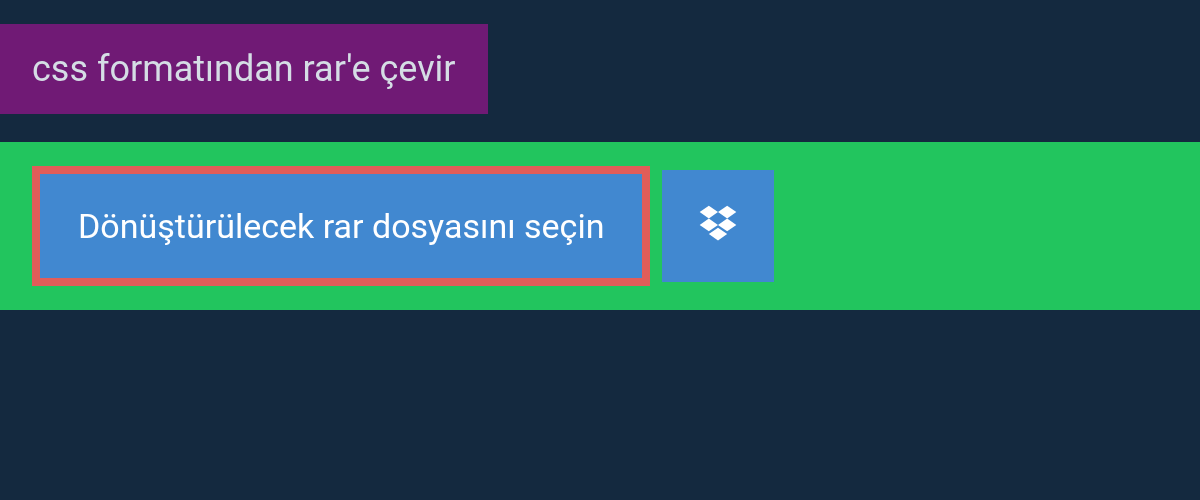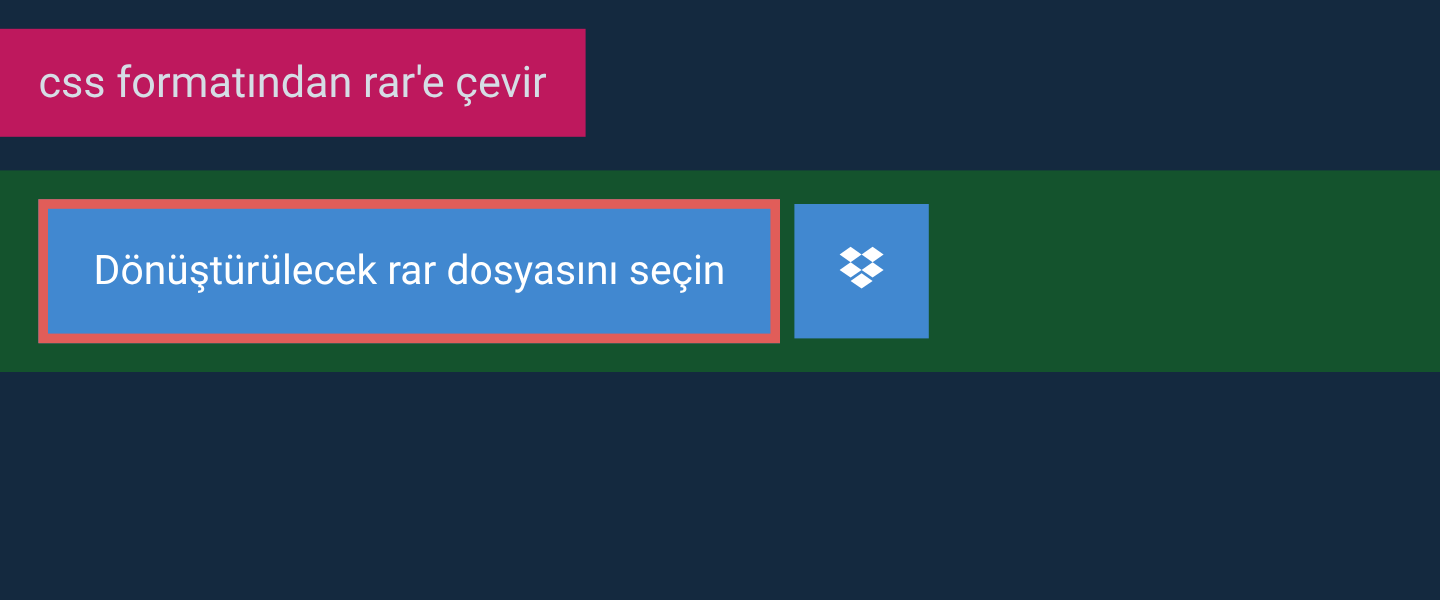--- a/index.html
+++ b/index.html
@@ -8,32 +8,32 @@
       box-sizing: border-box;
     }
     body {
       width: 1200px;
       height: 500px;
       background-color: #14293f;
       font-family: -apple-system, BlinkMacSystemFont, "Segoe UI", Roboto, Helvetica, Arial, sans-serif;
       overflow: hidden;
     }
     .header-bar {
-      background-color: #be185d;
+      background-color: #701a75;
       padding: 24px 32px;
       display: inline-block;
       margin-top: 24px;
     }
     .header-title {
       color: #d5dde5;
       font-size: 36px;
       font-weight: 400;
     }
     .content-area {
-      background-color: #14532d;
+      background-color: #22c55e;
       margin-top: 28px;
       padding: 24px 32px;
       display: flex;
       align-items: center;
       gap: 12px;
     }
     .select-file-button {
       background-color: #4188d0;
       border: 8px solid #e15d59;
       color: #ffffff;

